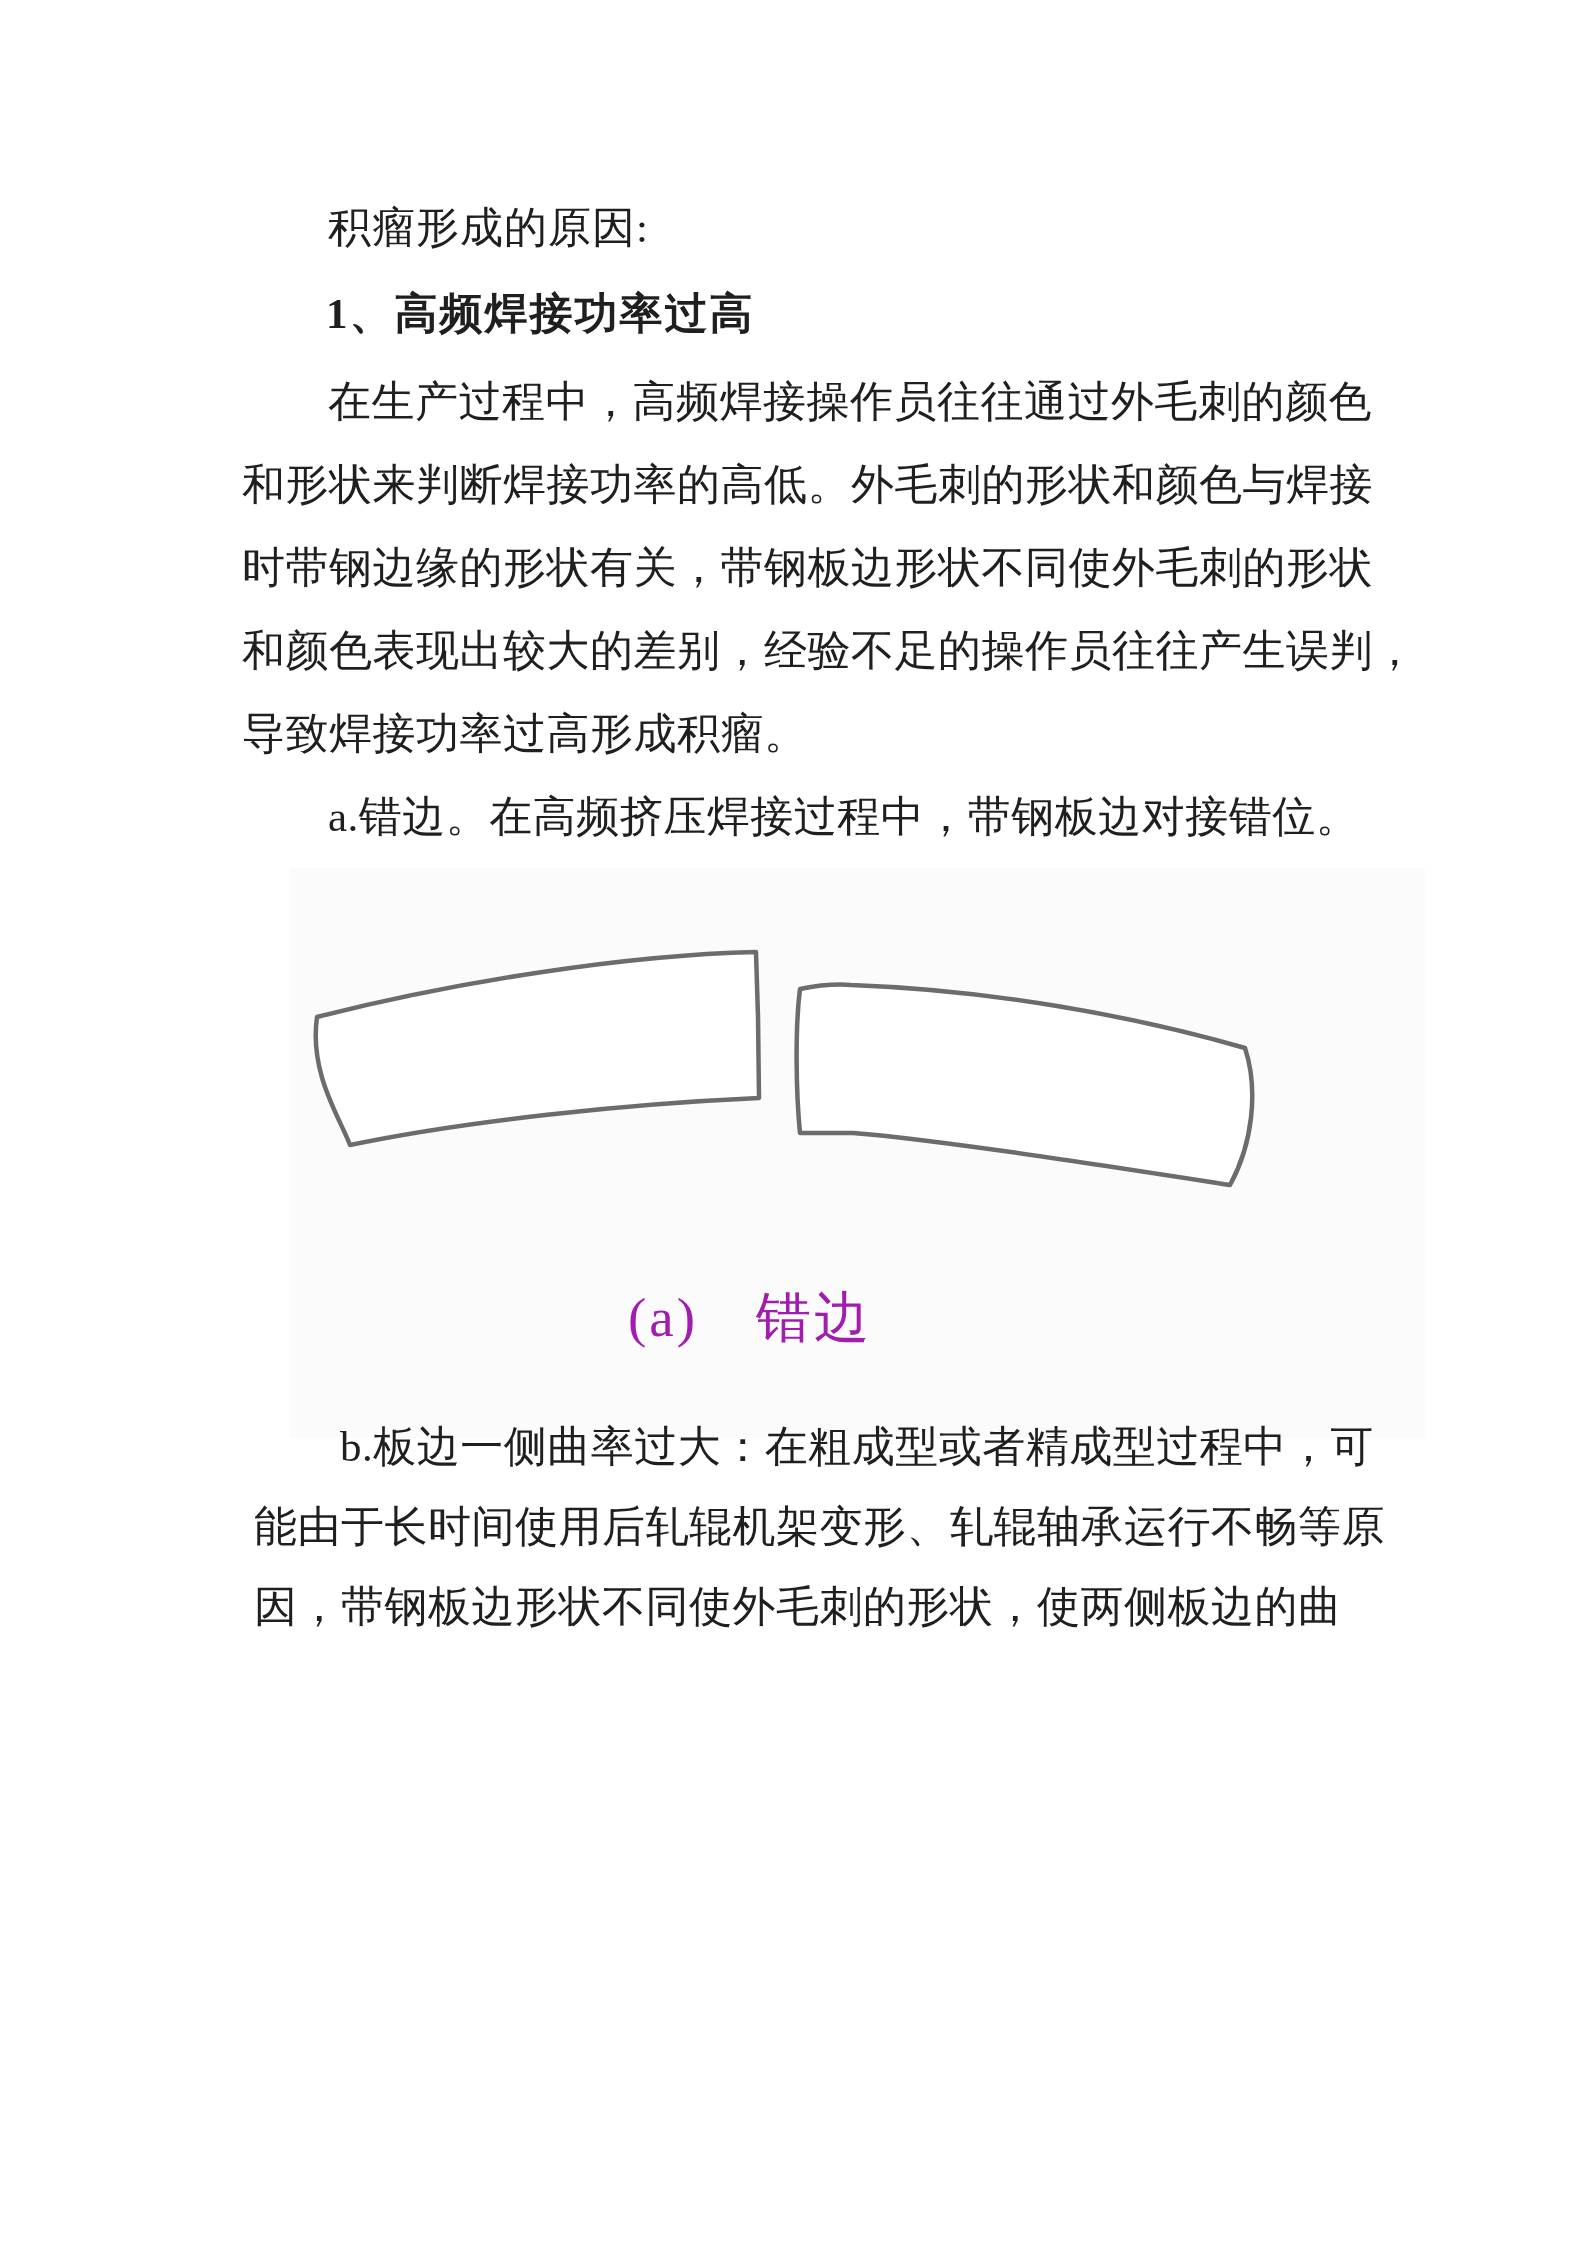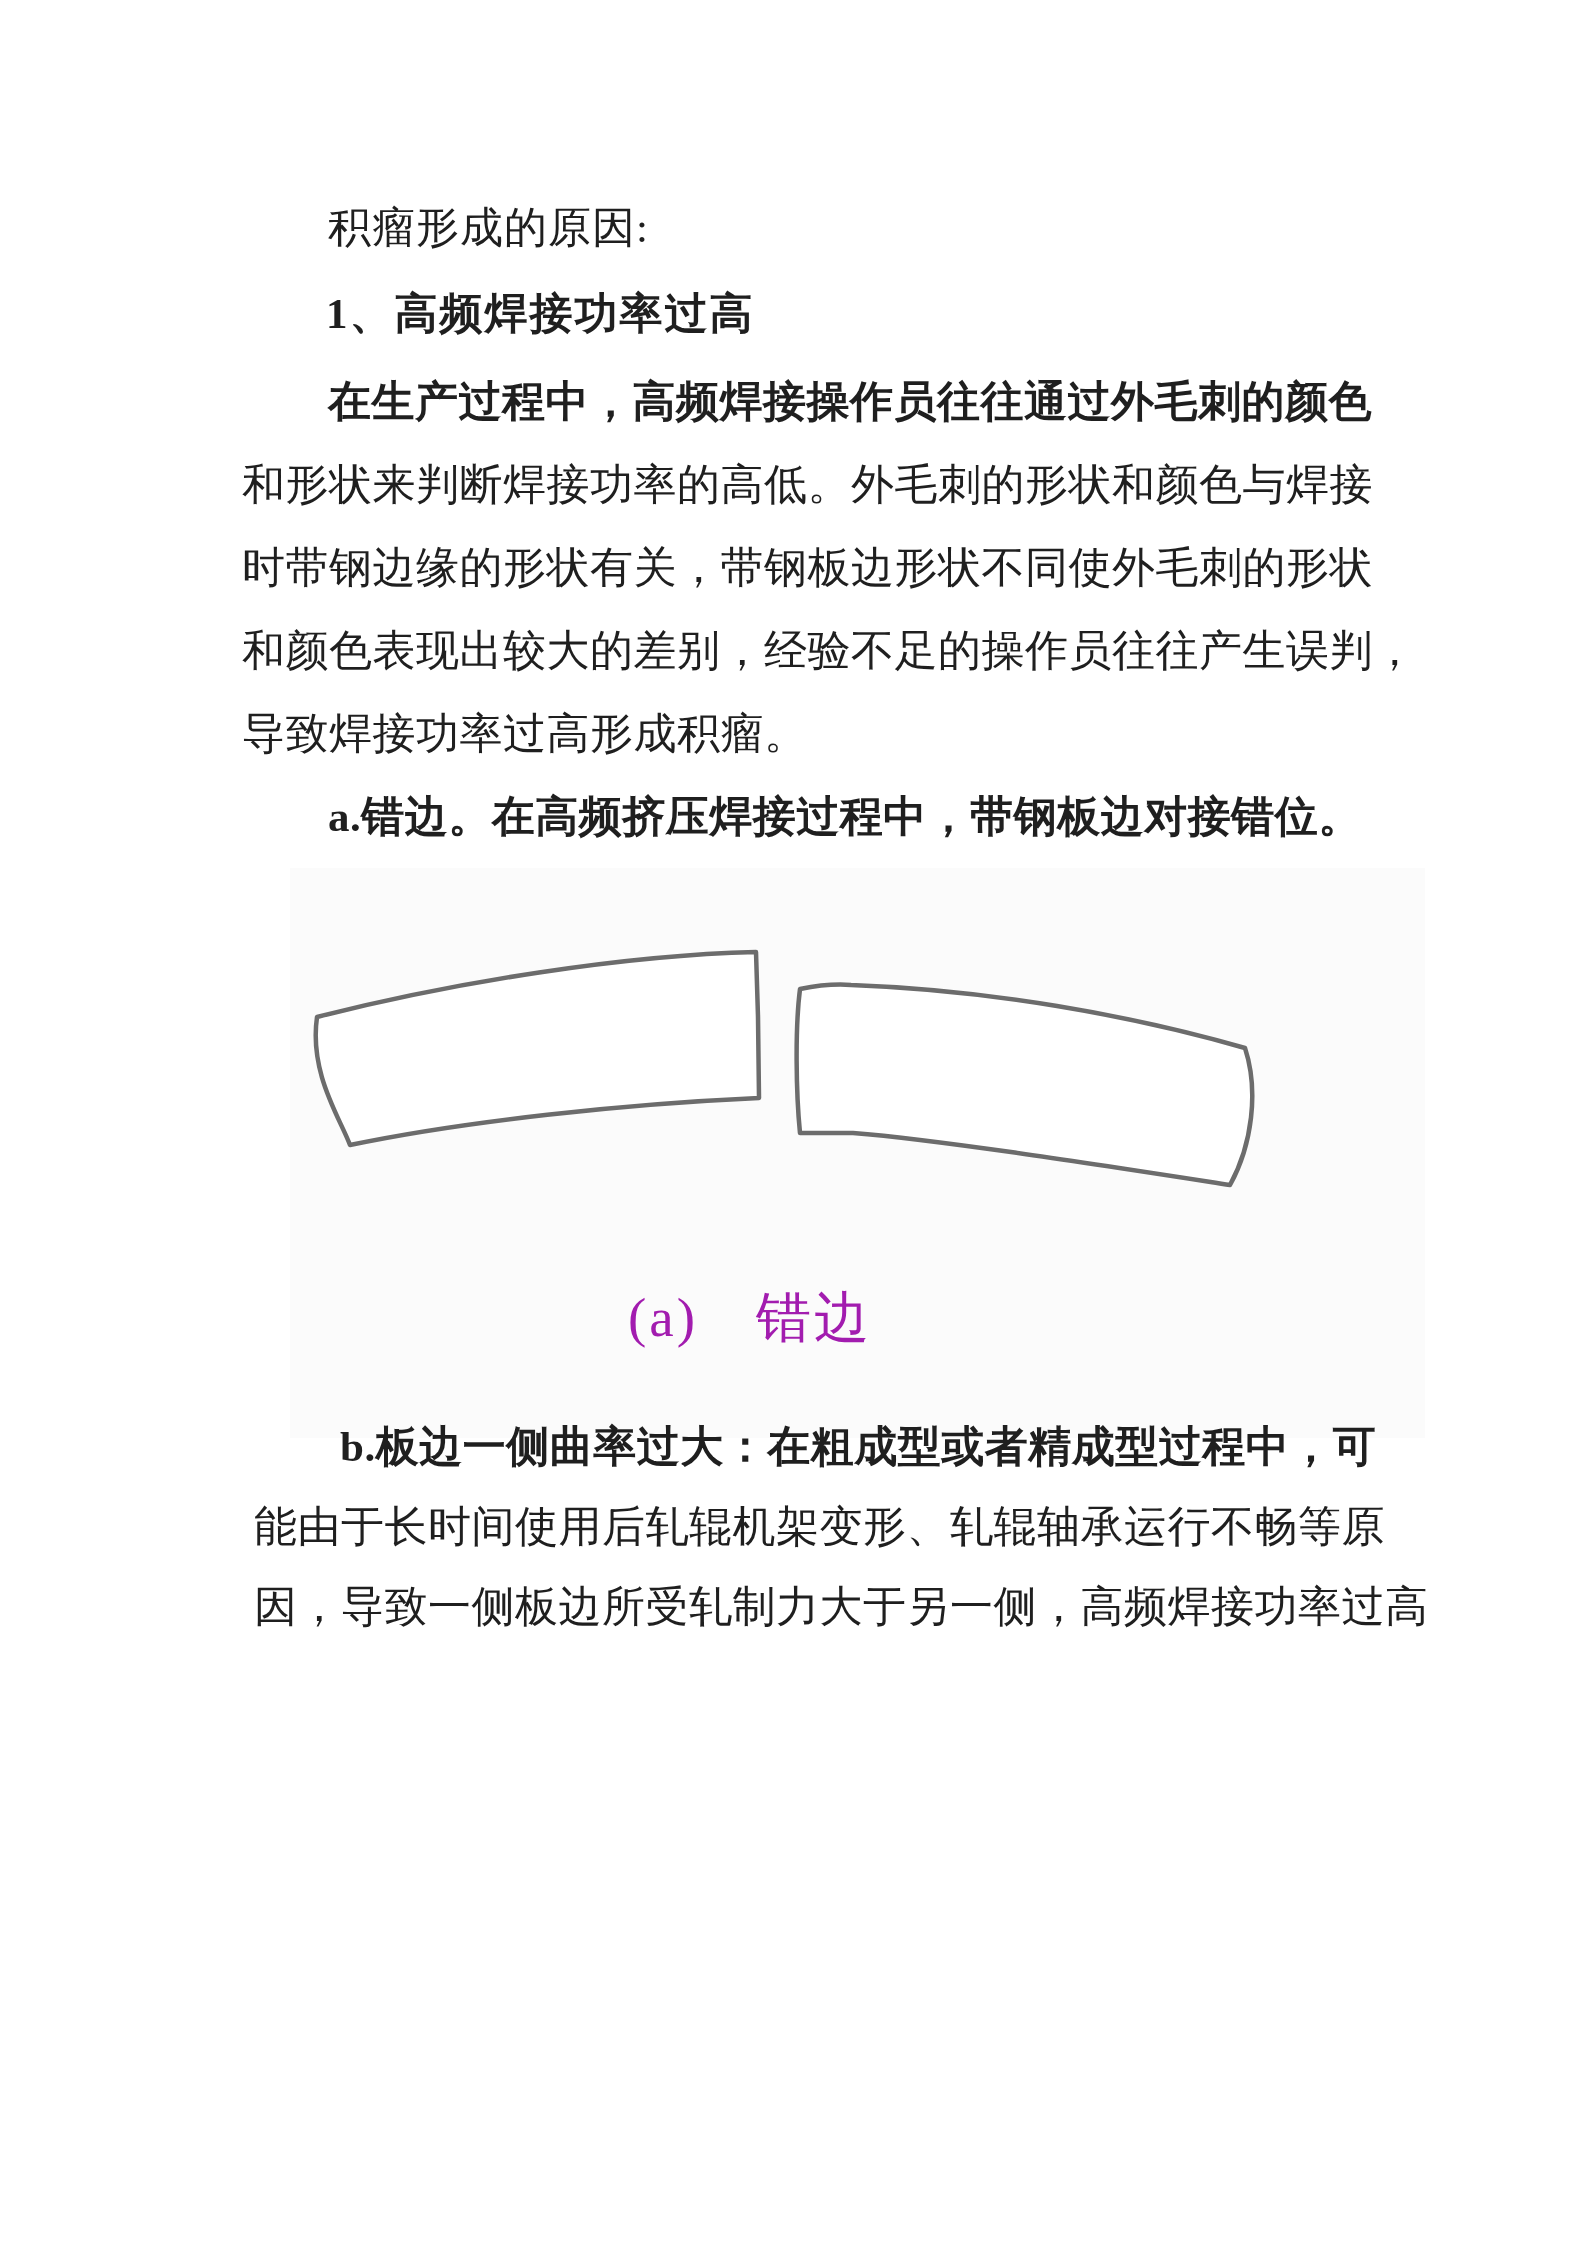--- a/index.html
+++ b/index.html
@@ -42,21 +42,21 @@
   .para1 { top: 380px; }
   .parab { top: 1425px; margin-left: 12px; }
   .line {
     font-size: 43px;
     line-height: 43px;
     margin-bottom: 40px;
     white-space: nowrap;
     letter-spacing: 0.5px;
   }
   .parab .line { margin-bottom: 37px; }
-  .indent { padding-left: 86px; font-weight: bold; }
+  .indent { padding-left: 86px; }
 
   .figure-image {
     position: absolute;
     left: 290px;
     top: 868px;
     width: 1135px;
     height: 570px;
     background: #fbfbfb;
   }
   .figure-image svg {
@@ -112,17 +112,17 @@
                  Z"></path>
       </g>
     </svg>
   </div>
 
   <div class="caption">(a)　错边</div>
 
   <div class="para parab">
     <div class="line indent">b.板边一侧曲率过大：在粗成型或者精成型过程中，可</div>
     <div class="line">能由于长时间使用后轧辊机架变形、轧辊轴承运行不畅等原</div>
-    <div class="line">因，导致一侧板边所受轧制力大于另一侧，高频焊接功率过高</div>
+    <div class="line">因，带钢板边形状不同使外毛刺的形状，使两侧板边的曲</div>
     <div class="line">率不同。</div>
   </div>
 
 </div>
 
 </body></html>

